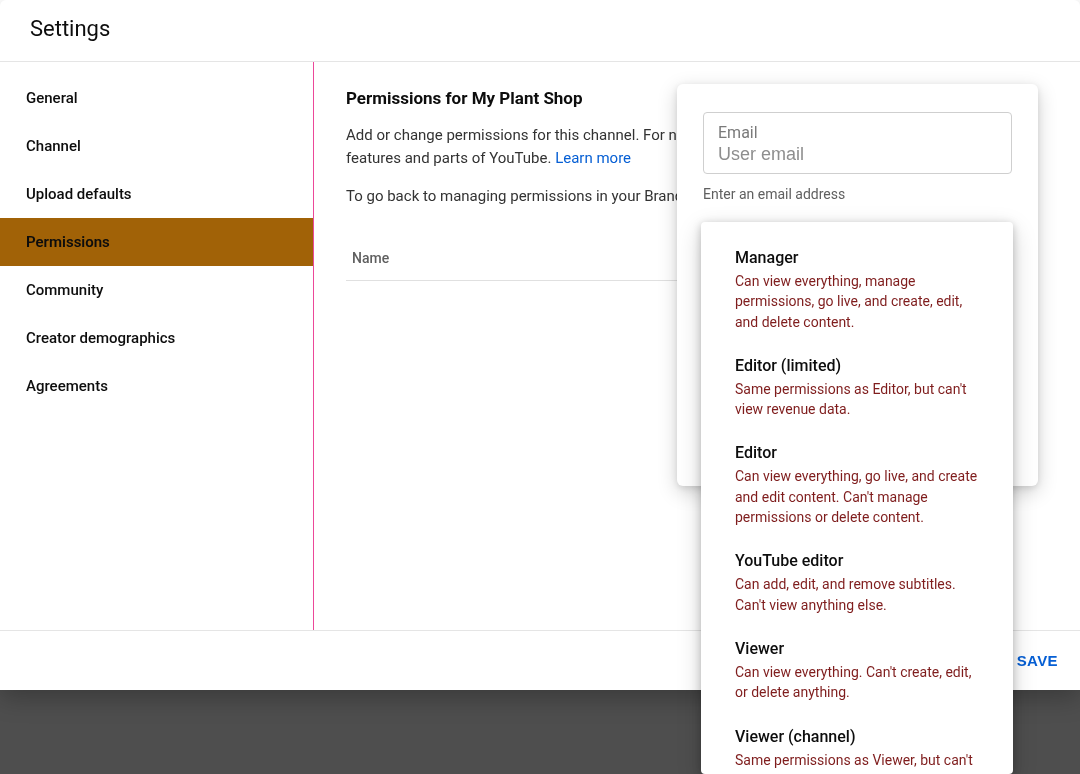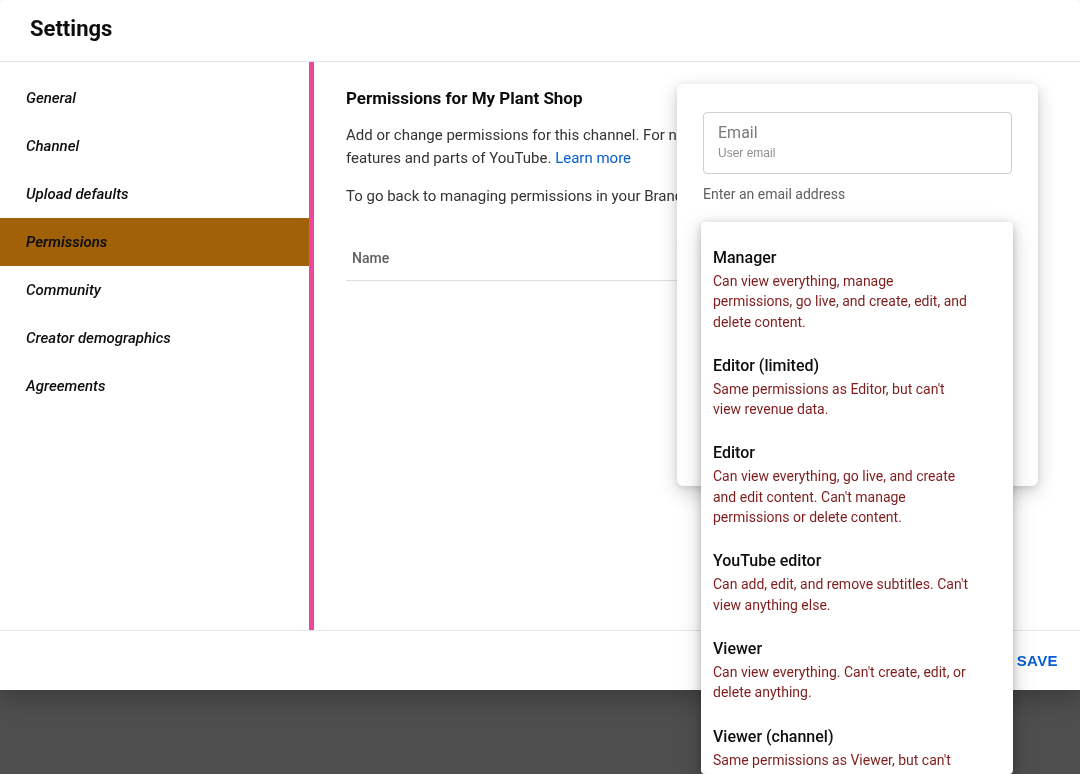--- a/index.html
+++ b/index.html
@@ -8,27 +8,27 @@
     position: absolute; top: 0; left: 0; width: 1080px; height: 690px;
     background: #fff; border-radius: 6px; box-shadow: 0 8px 24px rgba(0,0,0,0.25);
   }
   .backdrop {
     position: absolute; top: 690px; left: 0; width: 1080px; height: 84px;
     background: #4e4e4e;
   }
   .header {
     padding: 16px 30px 20px 30px;
   }
-  .header h1 { font-size: 22px; font-weight: 700; color: #0d0d0d; }
+  .header h1 { font-size: 22px; font-weight: 400; color: #0d0d0d; }
   .body {
     display: flex; height: calc(100% - 58px - 60px);
     border-top: 1px solid #e5e5e5;
   }
   .sidebar {
-    width: 314px; border-right: 5px solid #ec4899; padding-top: 12px; font-style: italic;
+    width: 314px; border-right: 1px solid #ec4899; padding-top: 12px;
   }
   .sidebar-item {
     padding: 15px 26px; font-size: 15px; color: #0d0d0d; cursor: pointer;
     font-weight: 500;
   }
   .sidebar-item.active { background: #a16207; font-weight: 600; }
   .main { flex: 1; padding: 26px 44px 0 32px; }
   .main h2 { font-size: 17px; font-weight: 700; color: #0d0d0d; margin-bottom: 16px; }
   .main p { font-size: 15px; color: #333; line-height: 1.55; margin-bottom: 14px; max-width: 640px; }
   .main a { color: #065fd4; text-decoration: none; }
@@ -54,35 +54,35 @@
     box-shadow: 0 6px 20px rgba(0,0,0,0.18), 0 2px 6px rgba(0,0,0,0.10);
     padding: 28px 26px 20px 26px;
     z-index: 10;
   }
   .field {
     position: relative; border: 1px solid #cfcfcf; border-radius: 4px;
     padding: 10px 14px 8px 14px; height: 62px;
   }
   .field-label { font-size: 16px; color: #7a7a7a; }
   .field-input {
-    border: none; outline: none; width: 100%; font-size: 12px; color: #555;
+    border: none; outline: none; width: 100%; font-size: 18px; color: #555;
     margin-top: 2px;
   }
   .field-input::placeholder { color: #8e8e8e; }
   .helper { font-size: 14px; color: #606060; margin-top: 12px; }
 
   
   .role-menu {
     position: absolute; top: 222px; left: 701px; width: 312px; height: 552px;
     background: #fff; border-radius: 4px;
     box-shadow: 0 2px 8px rgba(0,0,0,0.22), 0 8px 24px rgba(0,0,0,0.18);
     padding: 16px 0; overflow: hidden;
     z-index: 20;
   }
-  .role-option { padding: 10px 28px 14px 12px; cursor: pointer; }
+  .role-option { padding: 10px 28px 14px 34px; cursor: pointer; }
   .role-title { font-size: 16px; font-weight: 500; color: #0d0d0d; margin-bottom: 4px; }
   .role-desc { font-size: 14px; color: #7f1d1d; line-height: 1.45; max-width: 260px; }
 </style>
 </head>
 <body>
 
 <div class="backdrop"></div>
 
 <div class="dialog">
   <div class="header">

